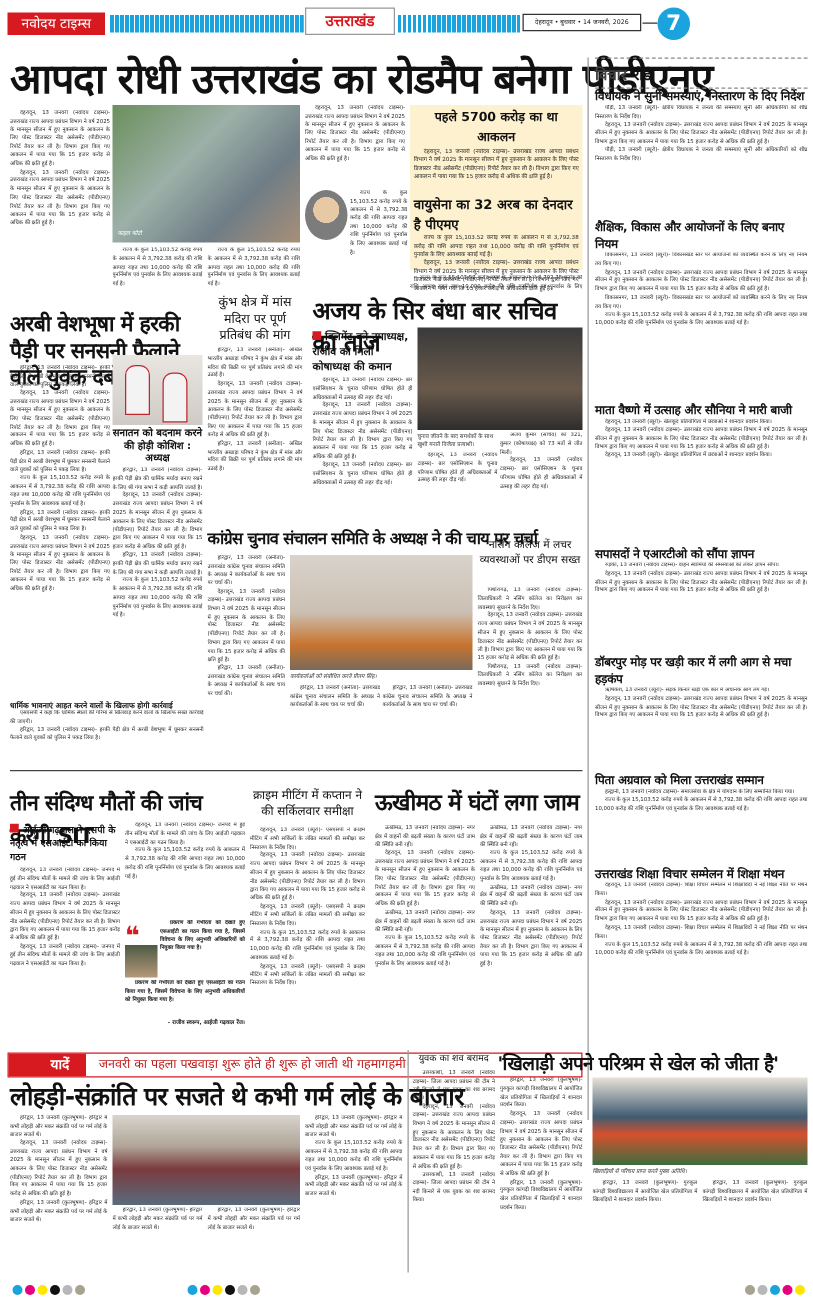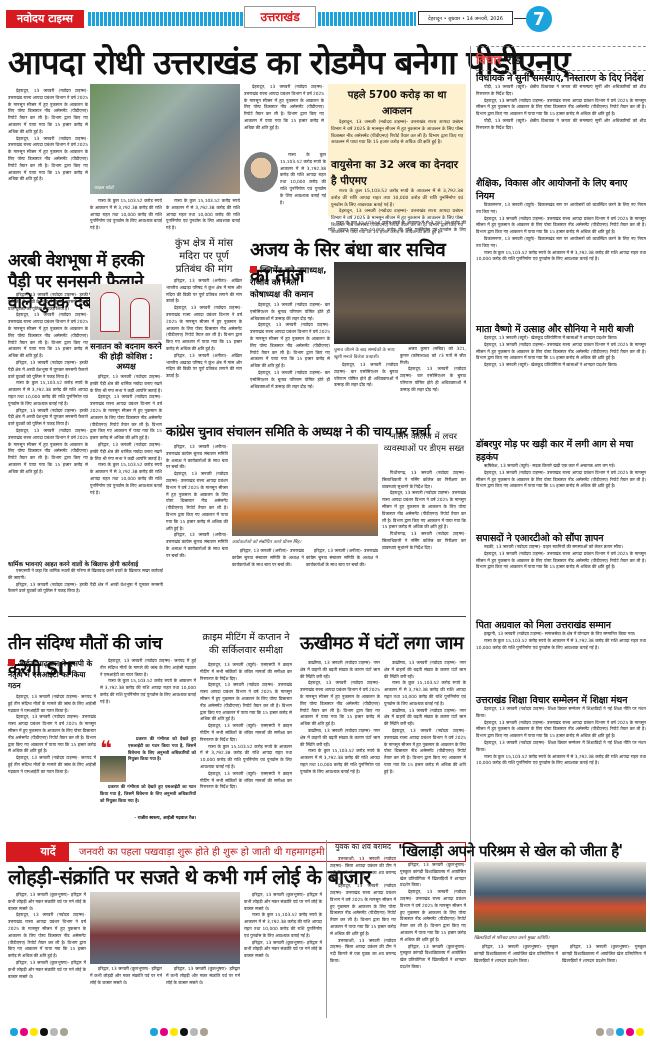--- a/index.html
+++ b/index.html
@@ -1,19 +1,19 @@
 <!DOCTYPE html>
 <html><head>
 <meta charset="utf-8">
 <style>
 *{box-sizing:border-box;margin:0;padding:0}
 body{width:650px;height:1043px;background:#fff;font-family:"DejaVu Sans",sans-serif;color:#111;overflow:hidden;position:relative}
 .abs{position:absolute}
 .mast{top:6px;left:6px;width:640px;height:26px}
-.logo{position:absolute;left:0;top:4px;width:78px;height:18px;background:#d71920;color:#fff;font-weight:bold;font-size:11px;line-height:18px;text-align:center}
+.logo{position:absolute;left:0;top:4px;width:78px;height:18px;background:#d71920;color:#fff;font-weight:normal;font-size:11px;line-height:18px;text-align:center}
 .stripe{position:absolute;top:6px;height:14px;background:repeating-linear-gradient(90deg,#1aa3dc 0 3px,#fff 3px 4px)}
 .section{position:absolute;left:238px;top:0;width:72px;height:22px;border:1px solid #999;background:#fff;color:#d71920;font-weight:bold;font-size:12px;text-align:center;line-height:20px}
 .dateline{position:absolute;left:412px;top:5px;width:95px;height:14px;border:1px solid #333;font-size:5px;line-height:12px;text-align:center;background:#fff}
 .pgno{position:absolute;left:520px;top:0;width:26px;height:26px;border-radius:50%;background:#1aa3dc;color:#fff;font-weight:bold;font-size:17px;text-align:center;line-height:26px}
 .h-main{font-weight:bold;font-size:33px;line-height:38px;letter-spacing:-1px}
 .h2{font-weight:bold;font-size:22px;line-height:26px;letter-spacing:-0.5px}
 .h3{font-weight:bold;font-size:13px;line-height:16px}
 .h4{font-size:12px;line-height:15px;text-align:center}
 .sub{font-weight:bold;font-size:11px;line-height:14px}
 .sub:before{content:"";display:inline-block;width:7px;height:7px;background:#d71920;margin-right:3px}
@@ -154,21 +154,21 @@
 
 <div class="abs h4" style="left:382px;top:430px;width:84px;font-size:8.5px;line-height:12px">नर्सिंग कॉलेज में लचर व्यवस्थाओं पर डीएम सख्त</div>
 <div class="abs txt" style="left:382px;top:470px;width:84px;height:140px">
     <p>पिथौरागढ़, 13 जनवरी (नवोदय टाइम्स)- जिलाधिकारी ने नर्सिंग कॉलेज का निरीक्षण कर व्यवस्थाएं सुधारने के निर्देश दिए।</p>
     <p>देहरादून, 13 जनवरी (नवोदय टाइम्स)- उत्तराखंड राज्य आपदा प्रबंधन विभाग ने वर्ष 2025 के मानसून सीजन में हुए नुकसान के आकलन के लिए पोस्ट डिजास्टर नीड असेसमेंट (पीडीएनए) रिपोर्ट तैयार कर ली है। विभाग द्वारा किए गए आकलन में पाया गया कि 15 हजार करोड़ से अधिक की क्षति हुई है।</p>
     <p>पिथौरागढ़, 13 जनवरी (नवोदय टाइम्स)- जिलाधिकारी ने नर्सिंग कॉलेज का निरीक्षण कर व्यवस्थाएं सुधारने के निर्देश दिए।</p>
   </div>
 
 <div class="abs sidebar vr" style="padding-left:5px">
   <div style="border-top:1px dashed #888;border-bottom:1px dashed #888;padding:2px 0">
-    <span style="color:#ef4444;font-weight:bold;font-size:12px">विचार</span>
+    <span style="color:#404040;font-weight:bold;font-size:12px">विचार</span>
     <span style="font-weight:bold;font-size:12px">रीड</span>
   </div>
   <div>
     <div class="rb-title">विधायक ने सुनीं समस्याएं, निस्तारण के दिए निर्देश</div>
     <div class="txt" style="height:92px">
         <p>पौड़ी, 13 जनवरी (ब्यूरो)- क्षेत्रीय विधायक ने जनता की समस्याएं सुनीं और अधिकारियों को शीघ्र निस्तारण के निर्देश दिए।</p>
         <p>देहरादून, 13 जनवरी (नवोदय टाइम्स)- उत्तराखंड राज्य आपदा प्रबंधन विभाग ने वर्ष 2025 के मानसून सीजन में हुए नुकसान के आकलन के लिए पोस्ट डिजास्टर नीड असेसमेंट (पीडीएनए) रिपोर्ट तैयार कर ली है। विभाग द्वारा किए गए आकलन में पाया गया कि 15 हजार करोड़ से अधिक की क्षति हुई है।</p>
         <p>पौड़ी, 13 जनवरी (ब्यूरो)- क्षेत्रीय विधायक ने जनता की समस्याएं सुनीं और अधिकारियों को शीघ्र निस्तारण के निर्देश दिए।</p>
       </div>
   </div>
@@ -183,30 +183,30 @@
   </div>
   <div>
     <div class="rb-title">माता वैष्णो में उत्साह और सौनिया ने मारी बाजी</div>
     <div class="txt" style="height:102px">
         <p>देहरादून, 13 जनवरी (ब्यूरो)- खेलकूद प्रतियोगिता में छात्राओं ने शानदार प्रदर्शन किया।</p>
         <p>देहरादून, 13 जनवरी (नवोदय टाइम्स)- उत्तराखंड राज्य आपदा प्रबंधन विभाग ने वर्ष 2025 के मानसून सीजन में हुए नुकसान के आकलन के लिए पोस्ट डिजास्टर नीड असेसमेंट (पीडीएनए) रिपोर्ट तैयार कर ली है। विभाग द्वारा किए गए आकलन में पाया गया कि 15 हजार करोड़ से अधिक की क्षति हुई है।</p>
         <p>देहरादून, 13 जनवरी (ब्यूरो)- खेलकूद प्रतियोगिता में छात्राओं ने शानदार प्रदर्शन किया।</p>
       </div>
   </div>
   <div>
+    <div class="rb-title">सपासदों ने एआरटीओ को सौंपा ज्ञापन</div>
+    <div class="txt" style="height:74px">
+        <p>रुड़की, 13 जनवरी (नवोदय टाइम्स)- वाहन स्वामियों की समस्याओं को लेकर ज्ञापन सौंपा।</p>
+        <p>देहरादून, 13 जनवरी (नवोदय टाइम्स)- उत्तराखंड राज्य आपदा प्रबंधन विभाग ने वर्ष 2025 के मानसून सीजन में हुए नुकसान के आकलन के लिए पोस्ट डिजास्टर नीड असेसमेंट (पीडीएनए) रिपोर्ट तैयार कर ली है। विभाग द्वारा किए गए आकलन में पाया गया कि 15 हजार करोड़ से अधिक की क्षति हुई है।</p>
+      </div>
+  </div>
+  <div>
     <div class="rb-title">डॉबरपुर मोड़ पर खड़ी कार में लगी आग से मचा हड़कंप</div>
     <div class="txt" style="height:68px">
         <p>ऋषिकेश, 13 जनवरी (ब्यूरो)- सड़क किनारे खड़ी एक कार में अचानक आग लग गई।</p>
-        <p>देहरादून, 13 जनवरी (नवोदय टाइम्स)- उत्तराखंड राज्य आपदा प्रबंधन विभाग ने वर्ष 2025 के मानसून सीजन में हुए नुकसान के आकलन के लिए पोस्ट डिजास्टर नीड असेसमेंट (पीडीएनए) रिपोर्ट तैयार कर ली है। विभाग द्वारा किए गए आकलन में पाया गया कि 15 हजार करोड़ से अधिक की क्षति हुई है।</p>
-      </div>
-  </div>
-  <div>
-    <div class="rb-title">सपासदों ने एआरटीओ को सौंपा ज्ञापन</div>
-    <div class="txt" style="height:74px">
-        <p>रुड़की, 13 जनवरी (नवोदय टाइम्स)- वाहन स्वामियों की समस्याओं को लेकर ज्ञापन सौंपा।</p>
         <p>देहरादून, 13 जनवरी (नवोदय टाइम्स)- उत्तराखंड राज्य आपदा प्रबंधन विभाग ने वर्ष 2025 के मानसून सीजन में हुए नुकसान के आकलन के लिए पोस्ट डिजास्टर नीड असेसमेंट (पीडीएनए) रिपोर्ट तैयार कर ली है। विभाग द्वारा किए गए आकलन में पाया गया कि 15 हजार करोड़ से अधिक की क्षति हुई है।</p>
       </div>
   </div>
   <div>
     <div class="rb-title">पिता अग्रवाल को मिला उत्तराखंड सम्मान</div>
     <div class="txt" style="height:62px">
         <p>हल्द्वानी, 13 जनवरी (नवोदय टाइम्स)- समाजसेवा के क्षेत्र में योगदान के लिए सम्मानित किया गया।</p>
         <p>राज्य के कुल 15,103.52 करोड़ रुपये के आकलन में से 3,792.38 करोड़ की राशि आपदा राहत तथा 10,000 करोड़ की राशि पुनर्निर्माण एवं पुनर्वास के लिए आवश्यक बताई गई है।</p>
       </div>
   </div>

